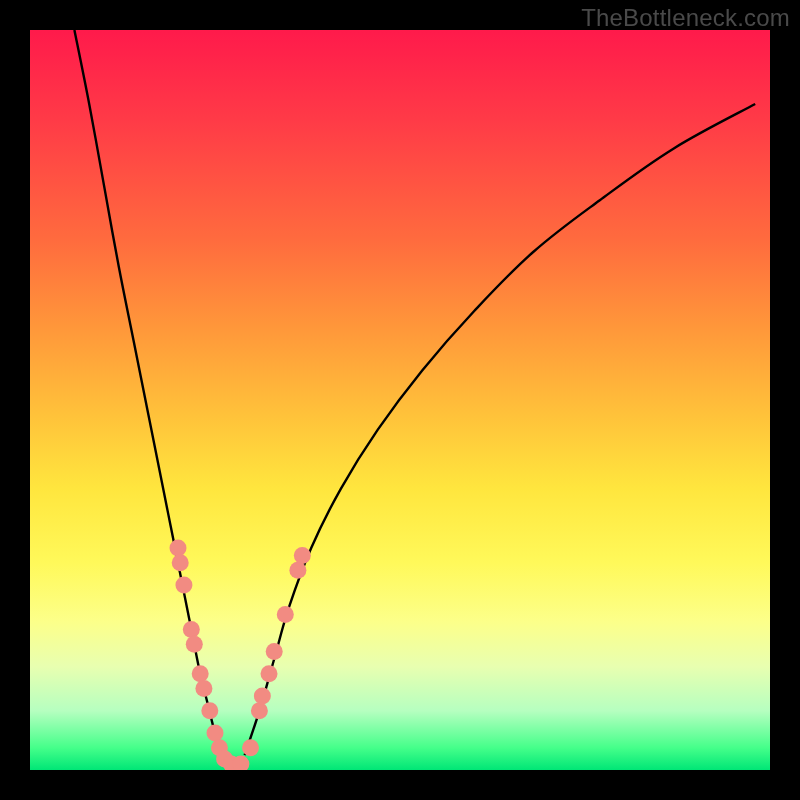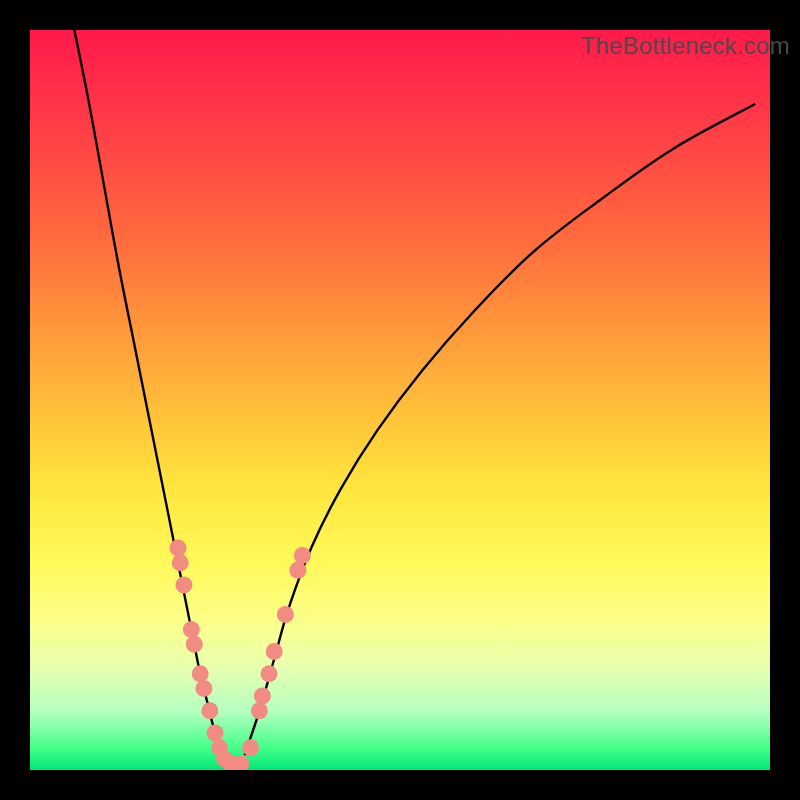--- a/index.html
+++ b/index.html
@@ -41,21 +41,20 @@
   }
   .watermark {
     position: absolute;
     top: 4px;
     right: 10px;
     color: #4a4a4a;
     font-size: 24px;
     font-weight: 500;
     letter-spacing: 0.2px;
     user-select: none;
-    margin-top: 28px;
   }
   svg.overlay {
     position: absolute;
     left: 0;
     top: 0;
     width: 740px;
     height: 740px;
   }
 </style>
 </head>

